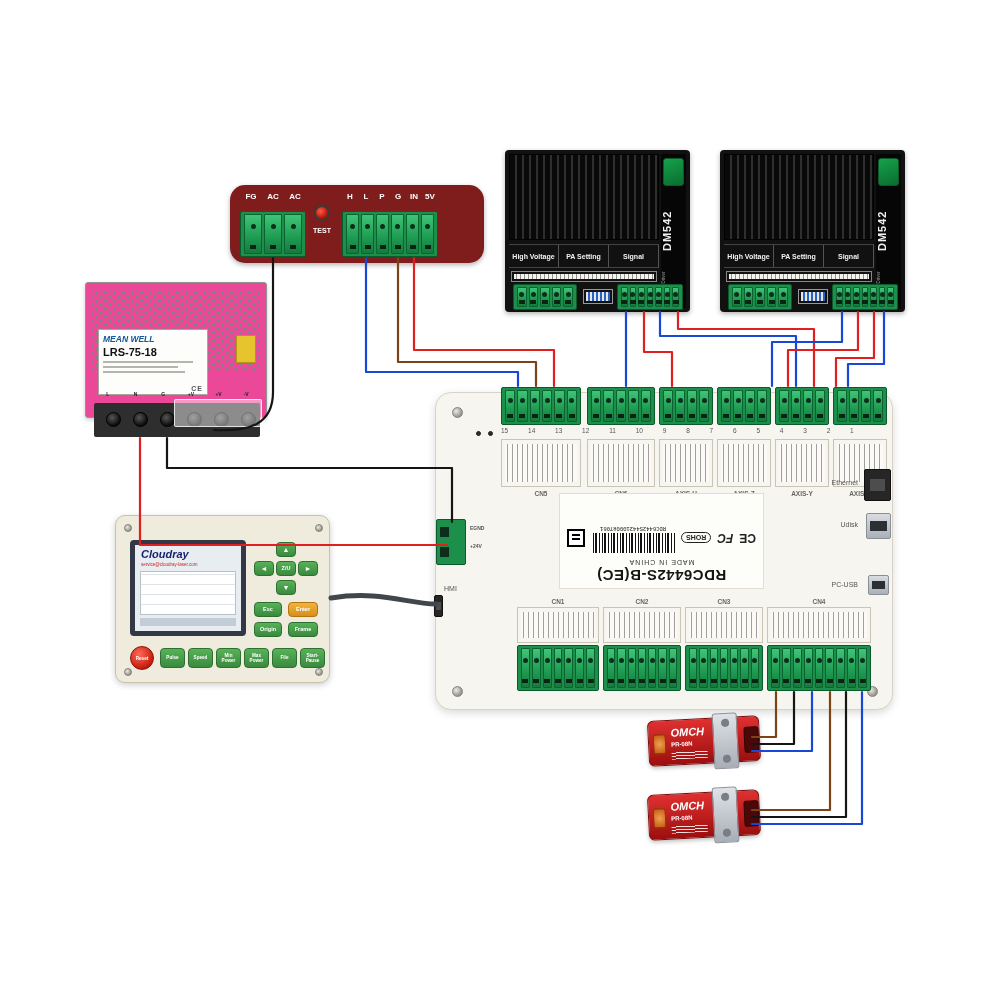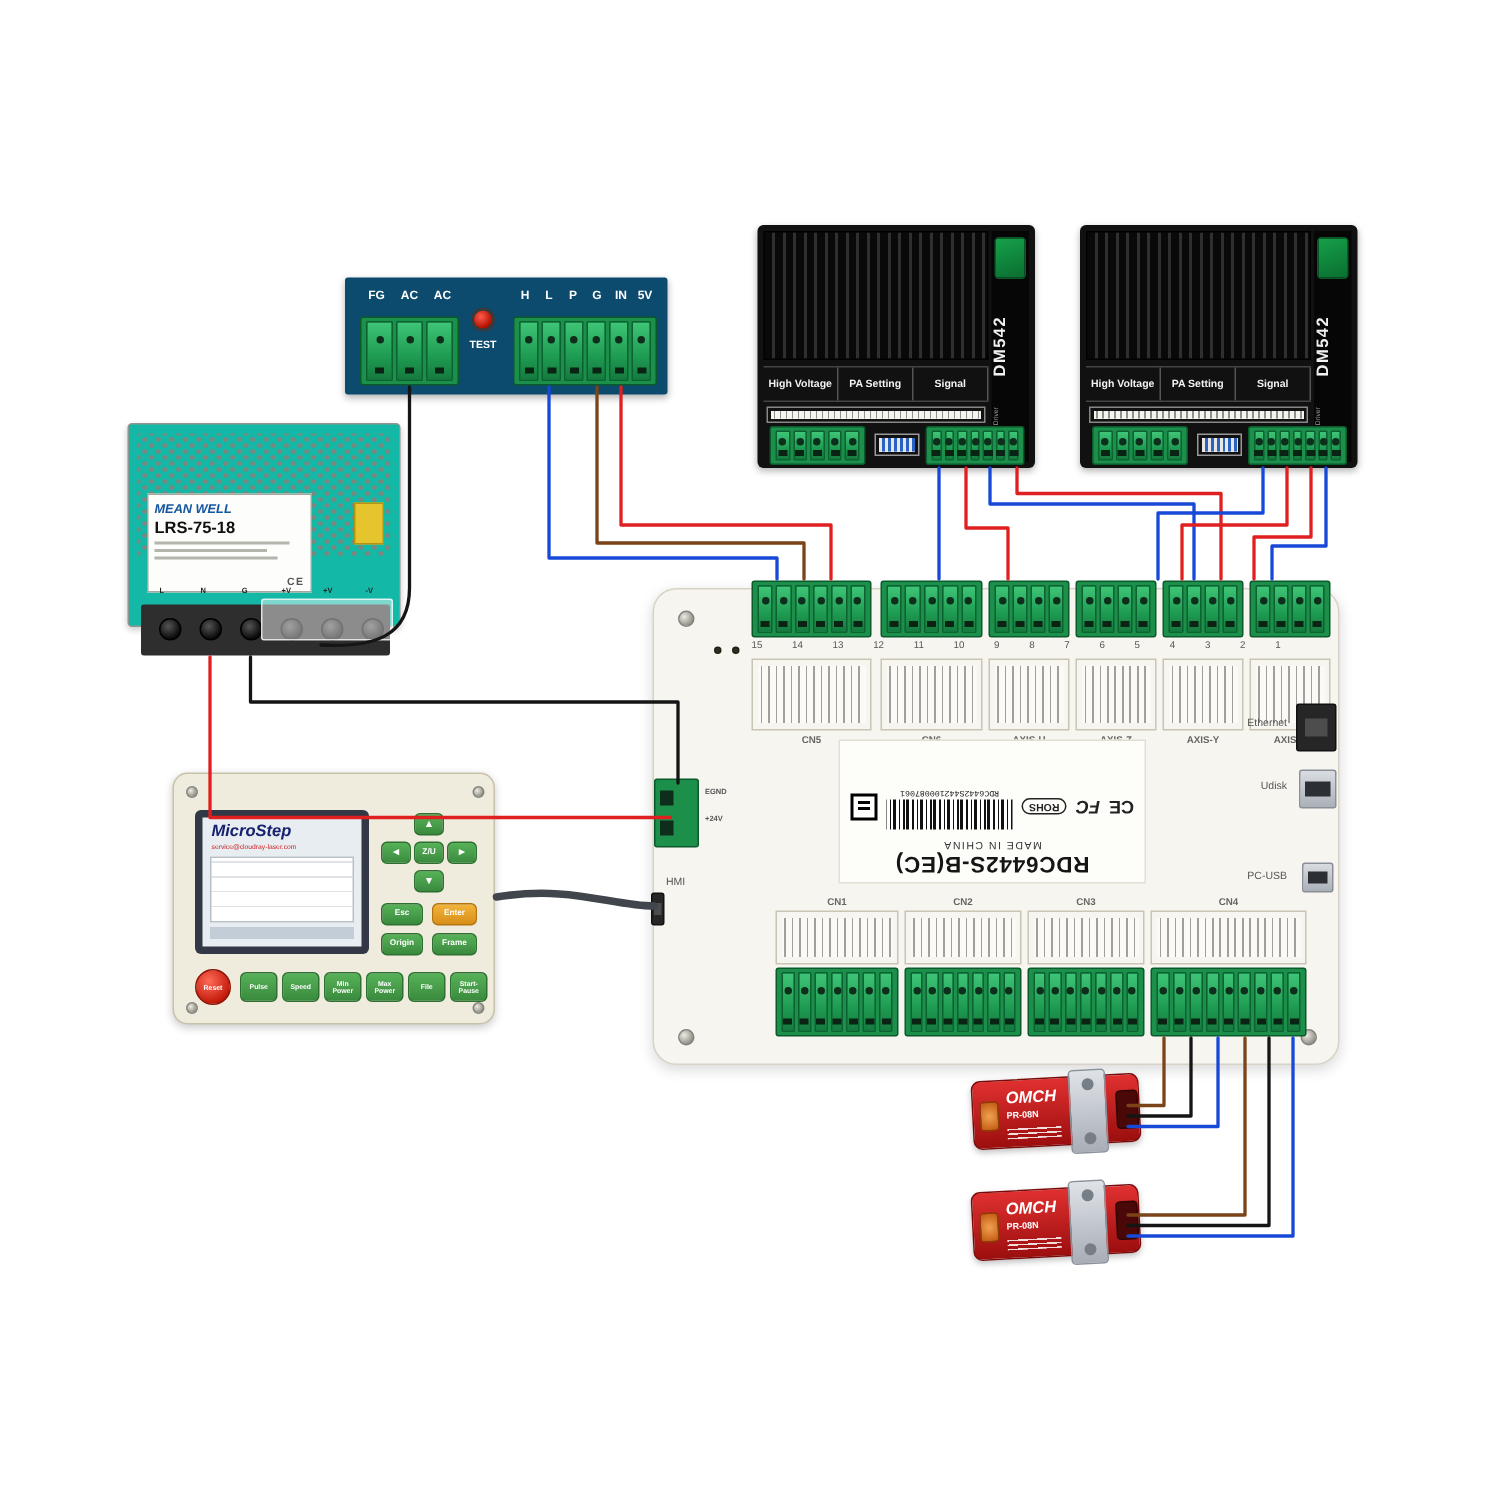--- a/index.html
+++ b/index.html
@@ -9,40 +9,40 @@
   
   .tb{position:absolute;background:#1c8f4a;border:1px solid #0a5a2c;border-radius:2px;display:flex;padding:2px}
   .tb .pin{flex:1;margin:0 1px;background:linear-gradient(180deg,#3fc577 0%,#1e9b52 60%,#157a3e 100%);border:1px solid #0c6332;border-radius:1px;position:relative}
   .tb .pin::before{content:"";position:absolute;left:50%;top:24%;width:5px;height:5px;margin-left:-2.5px;background:#0d2e1a;border-radius:50%}
   .tb .pin::after{content:"";position:absolute;left:50%;bottom:10%;width:6px;height:4px;margin-left:-3px;background:#0a2414}
   .strip{position:absolute;background-color:#fbfaf6;border:1px solid #c9c4b4;padding:4px 3px;background-clip:content-box;background-image:repeating-linear-gradient(90deg,rgba(70,70,70,.5) 0 1px,transparent 1px 5px)}
   .screw{position:absolute;border-radius:50%;background:radial-gradient(circle at 35% 35%,#eceae2,#a2a299 60%,#72726a);border:1px solid #83837b}
   .grp-label{position:absolute;font-size:6.5px;font-weight:bold;color:#666;text-align:center;height:10px;line-height:10px}
 
   
-  #laser-psu{left:230px;top:185px;width:215px;height:78px;background:#0c4a6e;border-radius:2px;box-shadow:0 2px 5px rgba(0,0,0,.3)}
+  #laser-psu{left:230px;top:185px;width:254px;height:78px;background:#7f1d1d;border-radius:15px;box-shadow:0 2px 5px rgba(0,0,0,.3)}
   .lp-row{position:absolute;top:7px;display:flex;color:#fff;font-size:8px;font-weight:bold}
   .lp-row span{flex:1;text-align:center}
   #lp-test-btn{position:absolute;left:84px;top:20px;width:16px;height:16px;border-radius:50%;background:radial-gradient(circle at 38% 35%,#ff5a4a,#b01000 70%);border:2px solid #3a3a3a}
   #lp-test-lbl{position:absolute;left:72px;top:42px;width:40px;text-align:center;color:#fff;font-size:7px;font-weight:bold}
 
   
   .driver{position:absolute;width:185px;height:162px;background:#111;border-radius:4px;box-shadow:0 2px 5px rgba(0,0,0,.3)}
   .fins{position:absolute;left:4px;top:4px;width:150px;height:86px;border:1px solid #000;background:repeating-linear-gradient(90deg,#090909 0 5px,#2f2f2f 5px 7px)}
   .drv-side{position:absolute;left:156px;top:4px;width:25px;height:154px;background:#060606}
   .drv-logo{position:absolute;left:158px;top:8px;width:21px;height:28px;border-radius:3px;background:linear-gradient(160deg,#16a04a,#0a6e30);border:1px solid #0b5b28}
   .drv-model{position:absolute;left:156px;top:42px;width:25px;height:78px;writing-mode:vertical-rl;transform:rotate(180deg);color:#f0f0f0;font-size:11px;font-weight:bold;letter-spacing:1px;text-align:center}
   .drv-sub{position:absolute;left:156px;top:120px;width:25px;height:36px;writing-mode:vertical-rl;transform:rotate(180deg);color:#9a9a9a;font-size:4.5px;text-align:center}
   .drv-sections{position:absolute;left:4px;top:94px;width:150px;height:24px;display:flex;border-top:1px solid #444;border-bottom:1px solid #444}
   .drv-sections span{flex:1;color:#f2f2f2;font-size:7px;font-weight:bold;text-align:center;line-height:24px;border-right:1px solid #555}
   .drv-pinstrip{position:absolute;left:6px;top:121px;width:146px;height:11px;background-color:#f5f4ef;padding:2px;background-clip:content-box;background-image:repeating-linear-gradient(90deg,rgba(60,60,60,.55) 0 1px,transparent 1px 4px);border:1px solid #888}
   .dip{position:absolute;left:78px;top:139px;width:30px;height:15px;background:#e8e6e0;border:1px solid #999;padding:2px;background-clip:content-box;background-image:repeating-linear-gradient(90deg,#2a62c4 0 2px,transparent 2px 4px)}
 
   
-  #meanwell{left:85px;top:282px;width:182px;height:136px;background:#14b8a6;border:1px solid #8f958f;border-radius:3px;box-shadow:0 2px 4px rgba(0,0,0,.2)}
+  #meanwell{left:85px;top:282px;width:182px;height:136px;background:#ec4899;border:1px solid #8f958f;border-radius:3px;box-shadow:0 2px 4px rgba(0,0,0,.2)}
   #mw-hex{position:absolute;left:6px;top:6px;right:6px;bottom:46px;background-image:radial-gradient(#7e857e 1.5px,transparent 2px),radial-gradient(#7e857e 1.5px,transparent 2px);background-size:9px 8px;background-position:0 0,4.5px 4px}
   #mw-label{position:absolute;left:12px;top:46px;width:110px;height:66px;background:#fdfdfb;border:1px solid #a6a69e;padding:4px}
   #mw-brand{color:#1456a0;font-size:8.5px;font-weight:bold;font-style:italic}
   #mw-model{color:#111;font-size:11px;font-weight:bold;margin-top:2px}
   .mw-line{height:2px;background:#b5b5ad;margin-top:3px}
   #mw-ce{position:absolute;right:4px;bottom:2px;font-size:7px;font-weight:bold;color:#555;letter-spacing:1px}
   #mw-sticker{position:absolute;left:150px;top:52px;width:20px;height:28px;background:#e6c42e;border:1px solid #b49414}
   #mw-termlabels{position:absolute;left:8px;top:108px;width:166px;display:flex;font-size:5px;font-weight:bold;color:#222}
   #mw-termlabels span{flex:1;text-align:center}
   #mw-strip{position:absolute;left:8px;top:120px;width:166px;height:34px;background:#2e2e2e;border-radius:2px}
@@ -226,21 +226,21 @@
   <div id="mw-cover"></div>
 </div>
 
 <div id="hmi" class="abs">
   <div class="screw hmi-screw" style="left:8px;top:8px"></div>
   <div class="screw hmi-screw" style="left:199px;top:8px"></div>
   <div class="screw hmi-screw" style="left:8px;top:152px"></div>
   <div class="screw hmi-screw" style="left:199px;top:152px"></div>
   <div id="hmi-bezel">
     <div id="hmi-screen">
-      <div id="hmi-brand">MicroStep</div>
+      <div id="hmi-brand">Cloudray</div>
       <div id="hmi-email">service@cloudray-laser.com</div>
       <div id="hmi-list"></div>
       <div id="hmi-status"></div>
     </div>
   </div>
   <div class="key arrow" style="left:160px;top:26px;width:20px;height:15px">▲</div>
   <div class="key arrow" style="left:138px;top:45px;width:20px;height:15px">◄</div>
   <div class="key" style="left:160px;top:45px;width:20px;height:15px">Z/U</div>
   <div class="key arrow" style="left:182px;top:45px;width:20px;height:15px">►</div>
   <div class="key arrow" style="left:160px;top:64px;width:20px;height:15px">▼</div>

